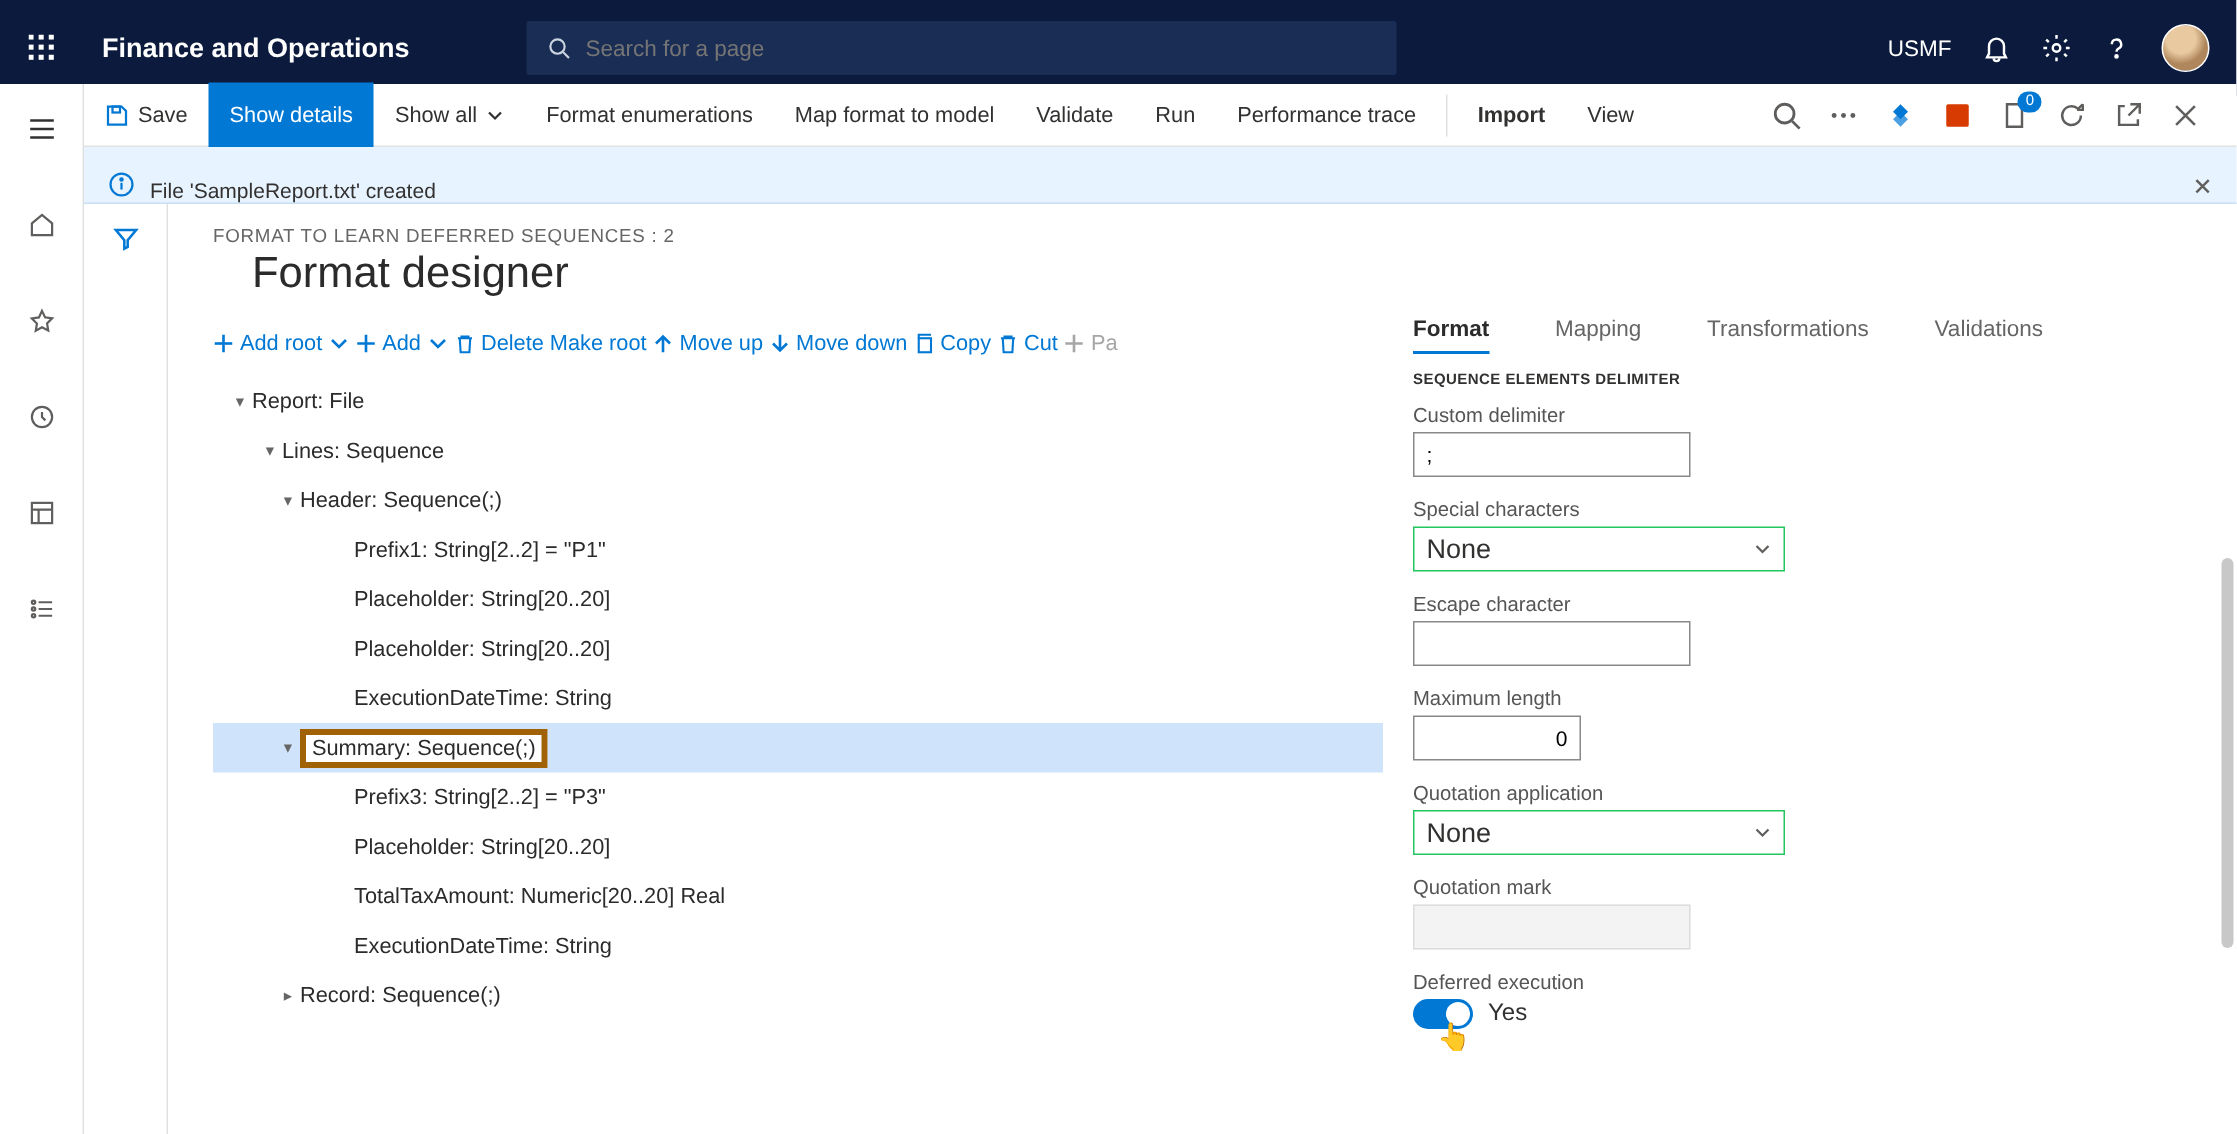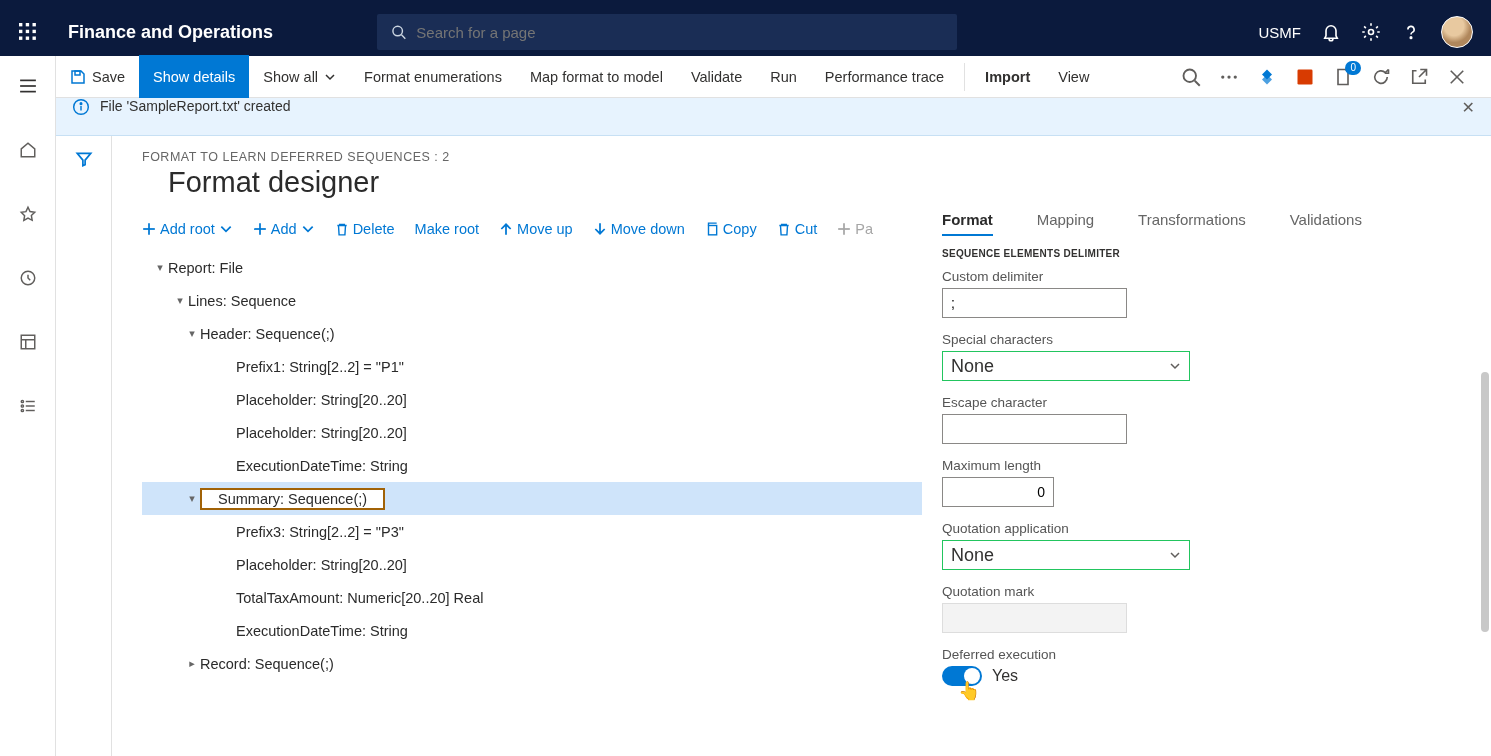--- a/index.html
+++ b/index.html
@@ -3,21 +3,21 @@
 <meta charset="utf-8">
 <style>
 * { margin: 0; padding: 0; box-sizing: border-box; font-family: "Segoe UI", -apple-system, sans-serif; }
 body { width: 1491px; height: 756px; overflow: hidden; background: #fff; color: #323130; }
 
 
 .top-header { height: 64px; background: #0b1a3d; display: flex; align-items: center; color: #fff; }
 .waffle { width: 56px; display: flex; align-items: center; justify-content: center; }
 .waffle svg { width: 18px; height: 18px; fill: #fff; }
 .app-title { font-size: 18px; font-weight: 600; margin-left: 12px; }
-.search-wrap { flex: 0 0 580px; margin-left: 104px; }
+.search-wrap { flex: 0 0 580px; margin-left: 78px; }
 .search-box { height: 36px; background: #1a2d55; border-radius: 2px; display: flex; align-items: center; padding: 0 14px; color: #cbd5e1; }
 .search-box svg { width: 16px; height: 16px; margin-right: 10px; }
 .search-box input { background: transparent; border: none; outline: none; color: #cbd5e1; font-size: 15px; width: 100%; }
 .top-right { margin-left: auto; display: flex; align-items: center; gap: 20px; padding-right: 18px; }
 .top-right .company { font-size: 15px; }
 .top-icon { width: 20px; height: 20px; display: inline-flex; align-items: center; justify-content: center; }
 .avatar { width: 32px; height: 32px; border-radius: 50%; background: radial-gradient(circle at 40% 30%, #e8c9a0 35%, #b0875c 60%); border: 1px solid #fff; }
 
 
 .left-rail { position: absolute; top: 56px; left: 0; width: 56px; bottom: 0; background: #fff; border-right: 1px solid #e1e1e1; display: flex; flex-direction: column; align-items: center; padding-top: 10px; gap: 24px; }
@@ -30,45 +30,45 @@
 .action-item.save svg { width: 16px; height: 16px; }
 .action-item.show-details { background: #0078d4; color: #fff; }
 .action-item.import { font-weight: 600; }
 .action-sep { width: 1px; height: 28px; background: #e1e1e1; margin: 0 6px; }
 .action-right { margin-left: auto; display: flex; align-items: center; gap: 18px; padding-right: 24px; }
 .ar-icon { width: 20px; height: 20px; display: flex; align-items: center; justify-content: center; color: #605e5c; }
 .badge-wrap { position: relative; }
 .badge { position: absolute; top: -6px; right: -8px; background: #0078d4; color: #fff; font-size: 10px; border-radius: 10px; padding: 0 5px; line-height: 14px; }
 
 
-.info-banner { position: absolute; top: 98px; left: 56px; right: 0; height: 38px; background: #e7f3fe; border-bottom: 1px solid #c7e0f4; display: flex; align-items: flex-start; padding: 0 16px; font-size: 14px; color: #323130; }
+.info-banner { position: absolute; top: 98px; left: 56px; right: 0; height: 38px; background: #e7f3fe; border-bottom: 1px solid #c7e0f4; display: flex; align-items: flex-end; padding: 0 16px; font-size: 14px; color: #323130; }
 .info-banner .info-icon { margin-right: 10px; color: #0078d4; }
 .info-banner .close-x { margin-left: auto; color: #605e5c; cursor: pointer; font-size: 16px; }
 
 
 .content { position: absolute; top: 136px; left: 56px; right: 0; bottom: 0; display: flex; }
 .content-left { width: 56px; border-right: 1px solid #e1e1e1; display: flex; justify-content: center; padding-top: 14px; }
 .content-left svg { width: 18px; height: 18px; color: #0078d4; }
 .content-main { flex: 1; padding: 14px 0 0 30px; overflow: hidden; position: relative; }
 
 .breadcrumb { font-size: 12.5px; letter-spacing: 0.5px; color: #666; text-transform: uppercase; }
 .page-title { font-size: 29px; font-weight: 400; color: #2b2b2b; margin-top: 2px; margin-left: 26px; }
 
-.toolbar { margin-top: 22px; display: flex; align-items: center; gap: 20px; font-size: 14.5px; color: #0078d4; }
+.toolbar { margin-top: 22px; display: flex; align-items: center; gap: 4px; font-size: 14.5px; color: #0078d4; }
 .tool { display: flex; align-items: center; gap: 4px; cursor: pointer; white-space: nowrap; }
 .tool.disabled { color: #a6a6a6; }
 .tool svg { width: 14px; height: 14px; }
 
 .main-split { display: flex; margin-top: 14px; }
 .tree-pane { flex: 1; padding-right: 10px; max-width: 790px; }
 .props-pane { width: 430px; padding-left: 10px; position: relative; }
 .row { display: flex; align-items: center; height: 33px; font-size: 14.5px; color: #2b2b2b; }
 .caret { width: 16px; display: inline-flex; justify-content: center; color: #666; font-size: 11px; }
 .row.selected { background: #cfe4fa; }
-.row.selected .node-label { border: 2px solid #a16207; padding: 1px 16px; background: #fff; }
+.row.selected .node-label { border: 4px solid #a16207; padding: 1px 4px; background: #fff; }
 .indent-0 { padding-left: 10px; }
 .indent-1 { padding-left: 30px; }
 .indent-2 { padding-left: 42px; }
 .indent-3 { padding-left: 78px; }
 
 
 .tabs { display: flex; gap: 34px; font-size: 15px; color: #666; margin-top: -40px; margin-bottom: 12px; justify-content: space-between; }
 .tab { cursor: pointer; padding-bottom: 6px; }
 .tab.active { color: #2b2b2b; font-weight: 600; border-bottom: 2px solid #0078d4; }
 

